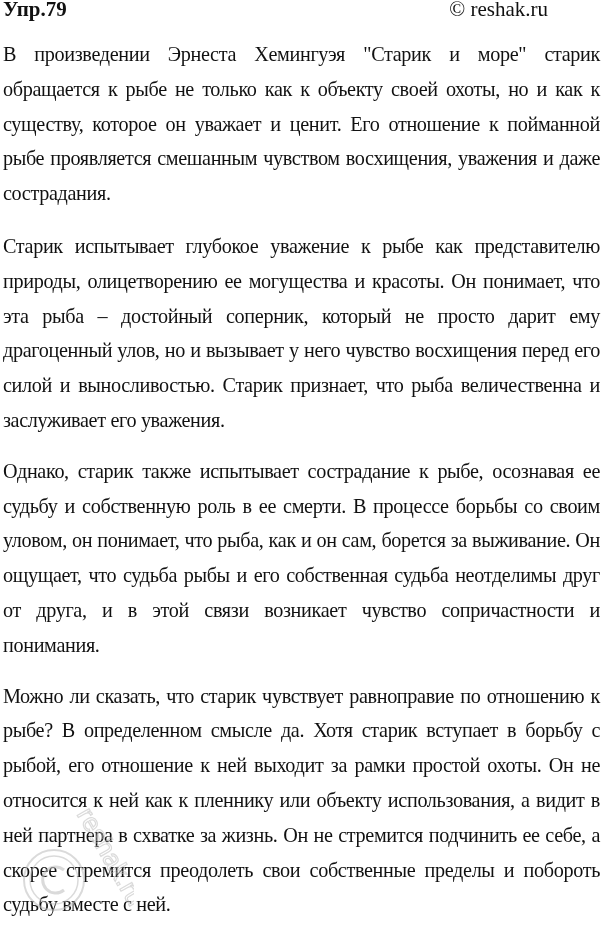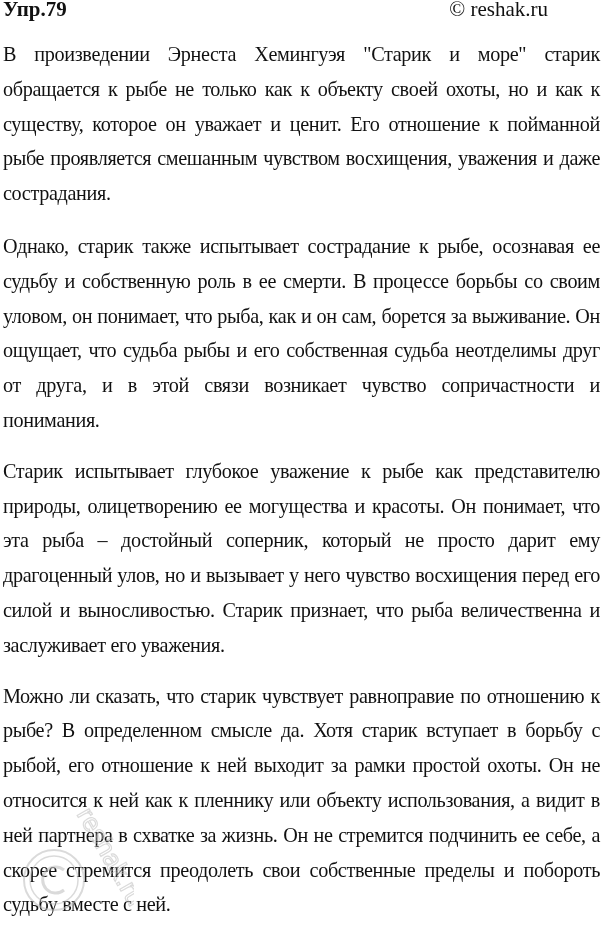--- a/index.html
+++ b/index.html
@@ -67,22 +67,22 @@
 </head>
 <body>
 
 <div class="header">
   <div class="exercise-label">Упр.79</div>
   <div class="copyright">© reshak.ru</div>
 </div>
 
 <div class="content">
   <p class="paragraph p1">В произведении Эрнеста Хемингуэя "Старик и море" старик обращается к рыбе не только как к объекту своей охоты, но и как к существу, которое он уважает и ценит. Его отношение к пойманной рыбе проявляется смешанным чувством восхищения, уважения и даже сострадания.</p>
+  <p class="paragraph p2">Старик испытывает глубокое уважение к рыбе как представителю природы, олицетворению ее могущества и красоты. Он понимает, что эта рыба – достойный соперник, который не просто дарит ему драгоценный улов, но и вызывает у него чувство восхищения перед его силой и выносливостью. Старик признает, что рыба величественна и заслуживает его уважения.</p>
   <p class="paragraph p3">Однако, старик также испытывает сострадание к рыбе, осознавая ее судьбу и собственную роль в ее смерти. В процессе борьбы со своим уловом, он понимает, что рыба, как и он сам, борется за выживание. Он ощущает, что судьба рыбы и его собственная судьба неотделимы друг от друга, и в этой связи возникает чувство сопричастности и понимания.</p>
-  <p class="paragraph p2">Старик испытывает глубокое уважение к рыбе как представителю природы, олицетворению ее могущества и красоты. Он понимает, что эта рыба – достойный соперник, который не просто дарит ему драгоценный улов, но и вызывает у него чувство восхищения перед его силой и выносливостью. Старик признает, что рыба величественна и заслуживает его уважения.</p>
   <p class="paragraph p4">Можно ли сказать, что старик чувствует равноправие по отношению к рыбе? В определенном смысле да. Хотя старик вступает в борьбу с рыбой, его отношение к ней выходит за рамки простой охоты. Он не относится к ней как к пленнику или объекту использования, а видит в ней партнера в схватке за жизнь. Он не стремится подчинить ее себе, а скорее стремится преодолеть свои собственные пределы и побороть судьбу вместе с ней.</p>
 </div>
 
 <div class="watermark">
   <svg width="120" height="140" viewBox="0 0 120 140">
     <circle cx="40" cy="80" r="30" fill="none" stroke="#bdbdbd" stroke-width="2"></circle>
     <circle cx="40" cy="80" r="24" fill="none" stroke="#bdbdbd" stroke-width="1.5"></circle>
     <path d="M50 70 A13 13 0 1 0 50 90" fill="none" stroke="#bdbdbd" stroke-width="3"></path>
     <text x="30" y="30" font-family="Liberation Sans, sans-serif" font-size="26" fill="none" stroke="#bdbdbd" stroke-width="1.2" transform="rotate(60 60 50)">reshak.ru</text>
   </svg>

